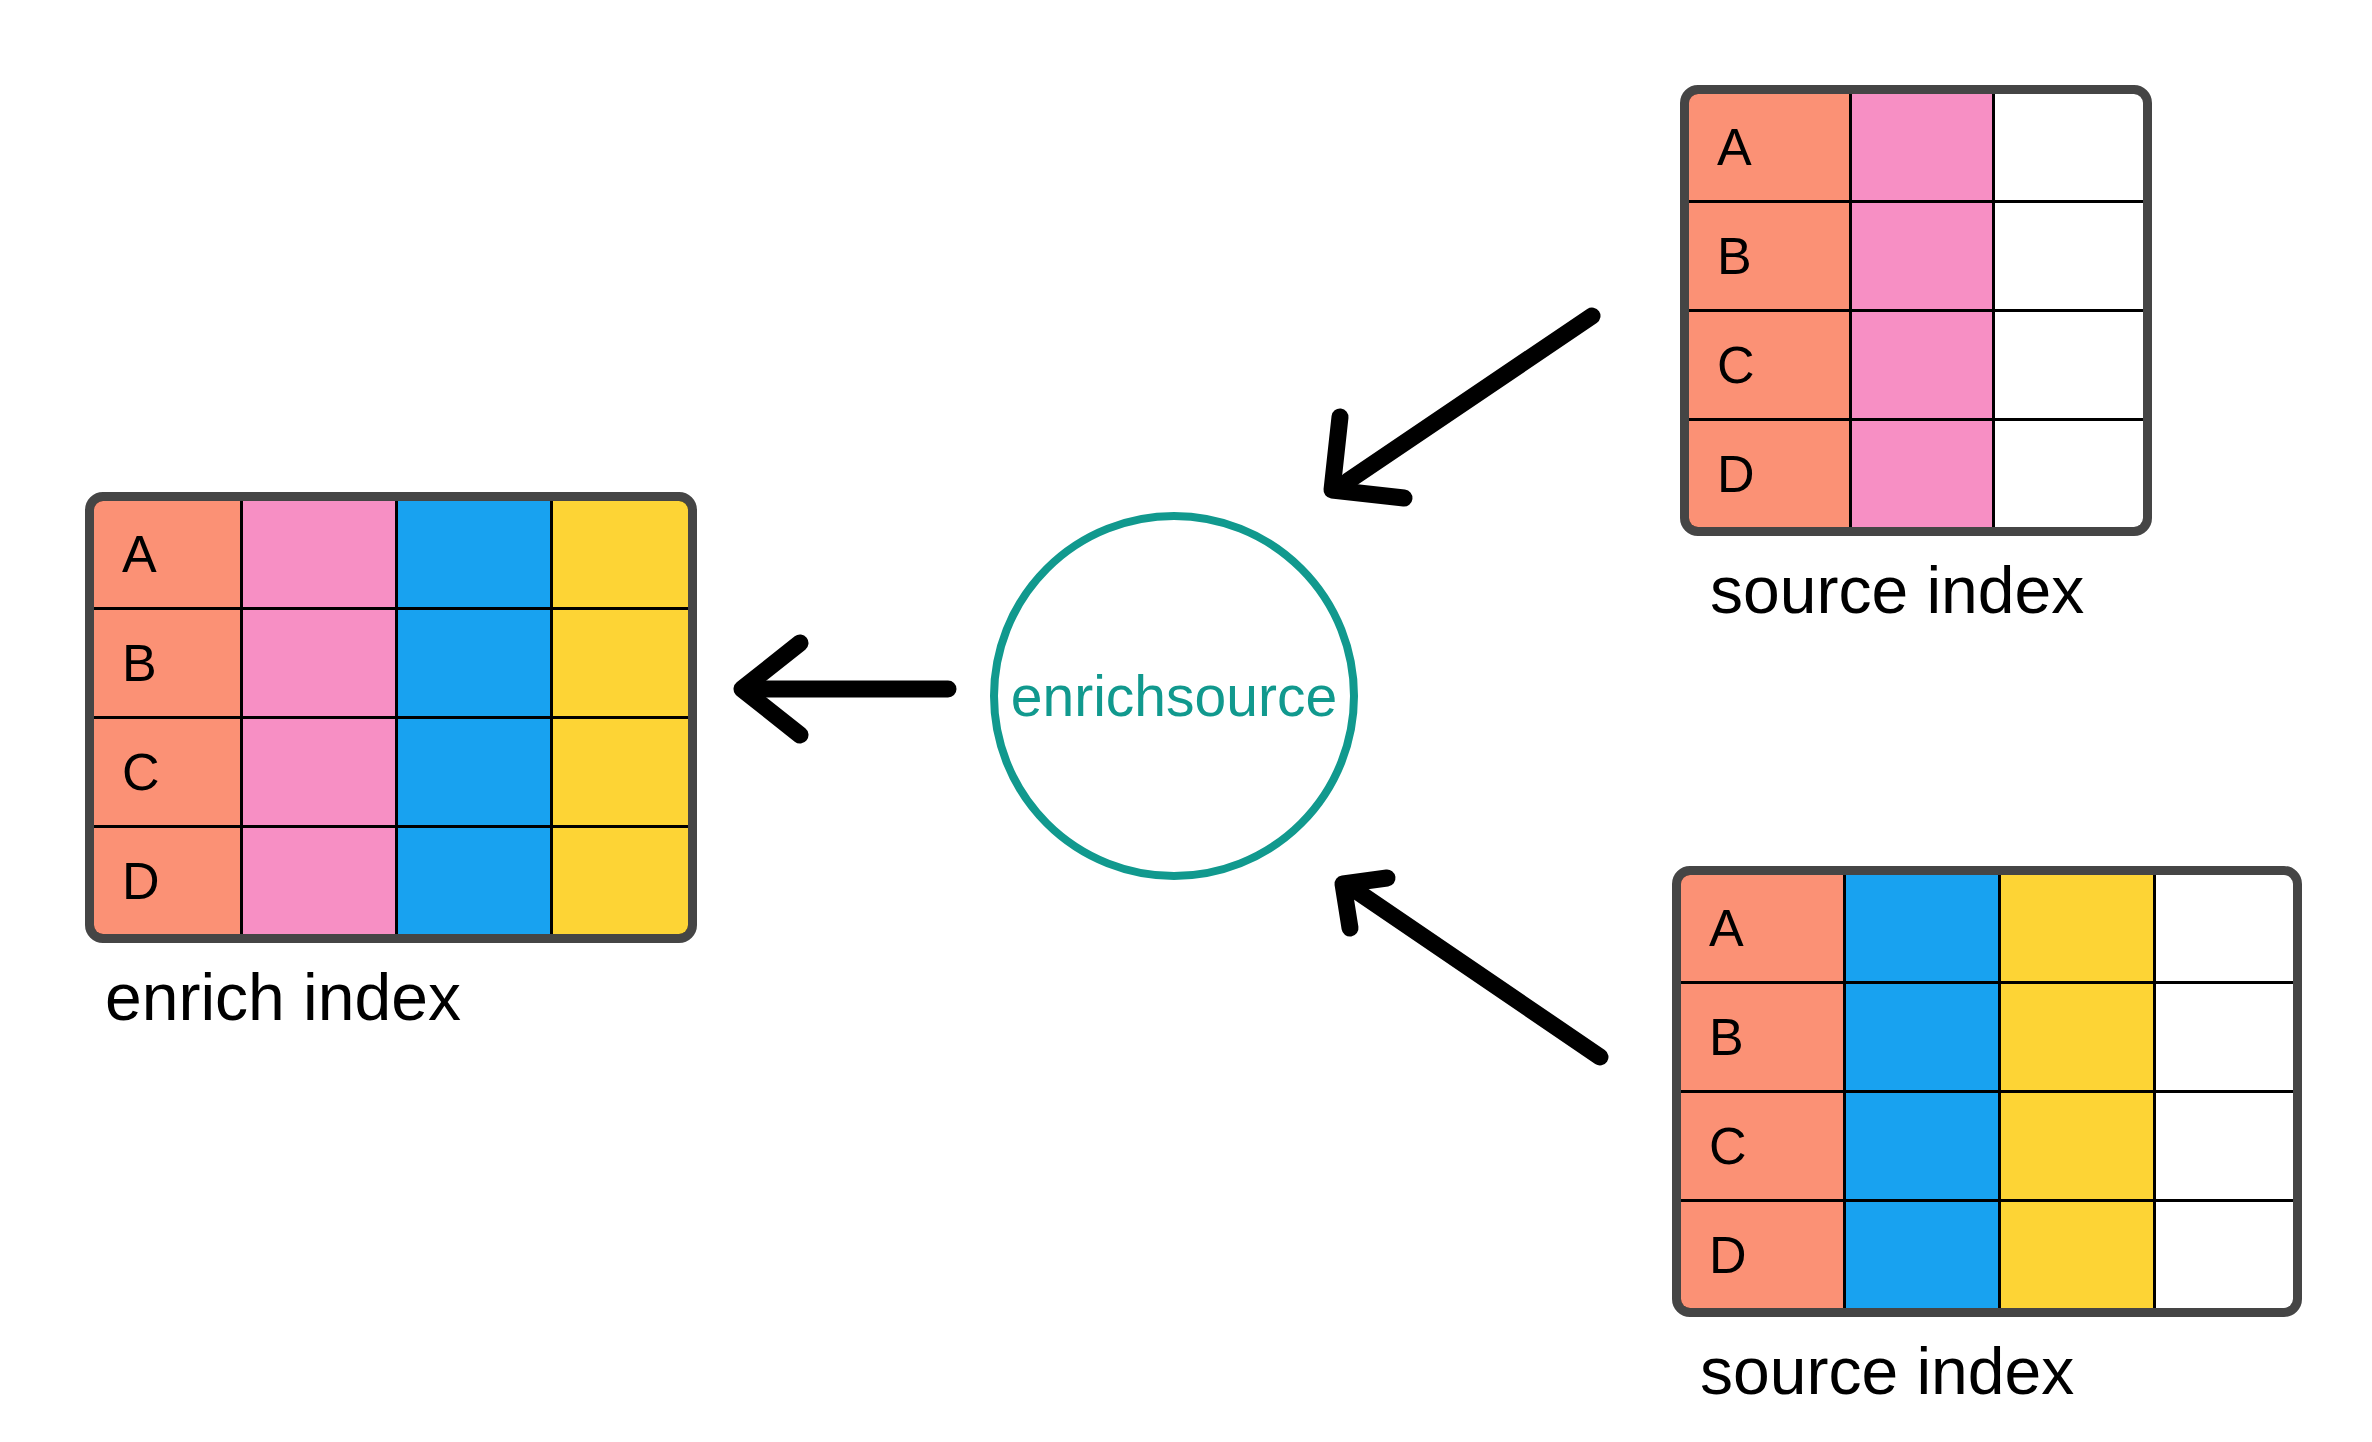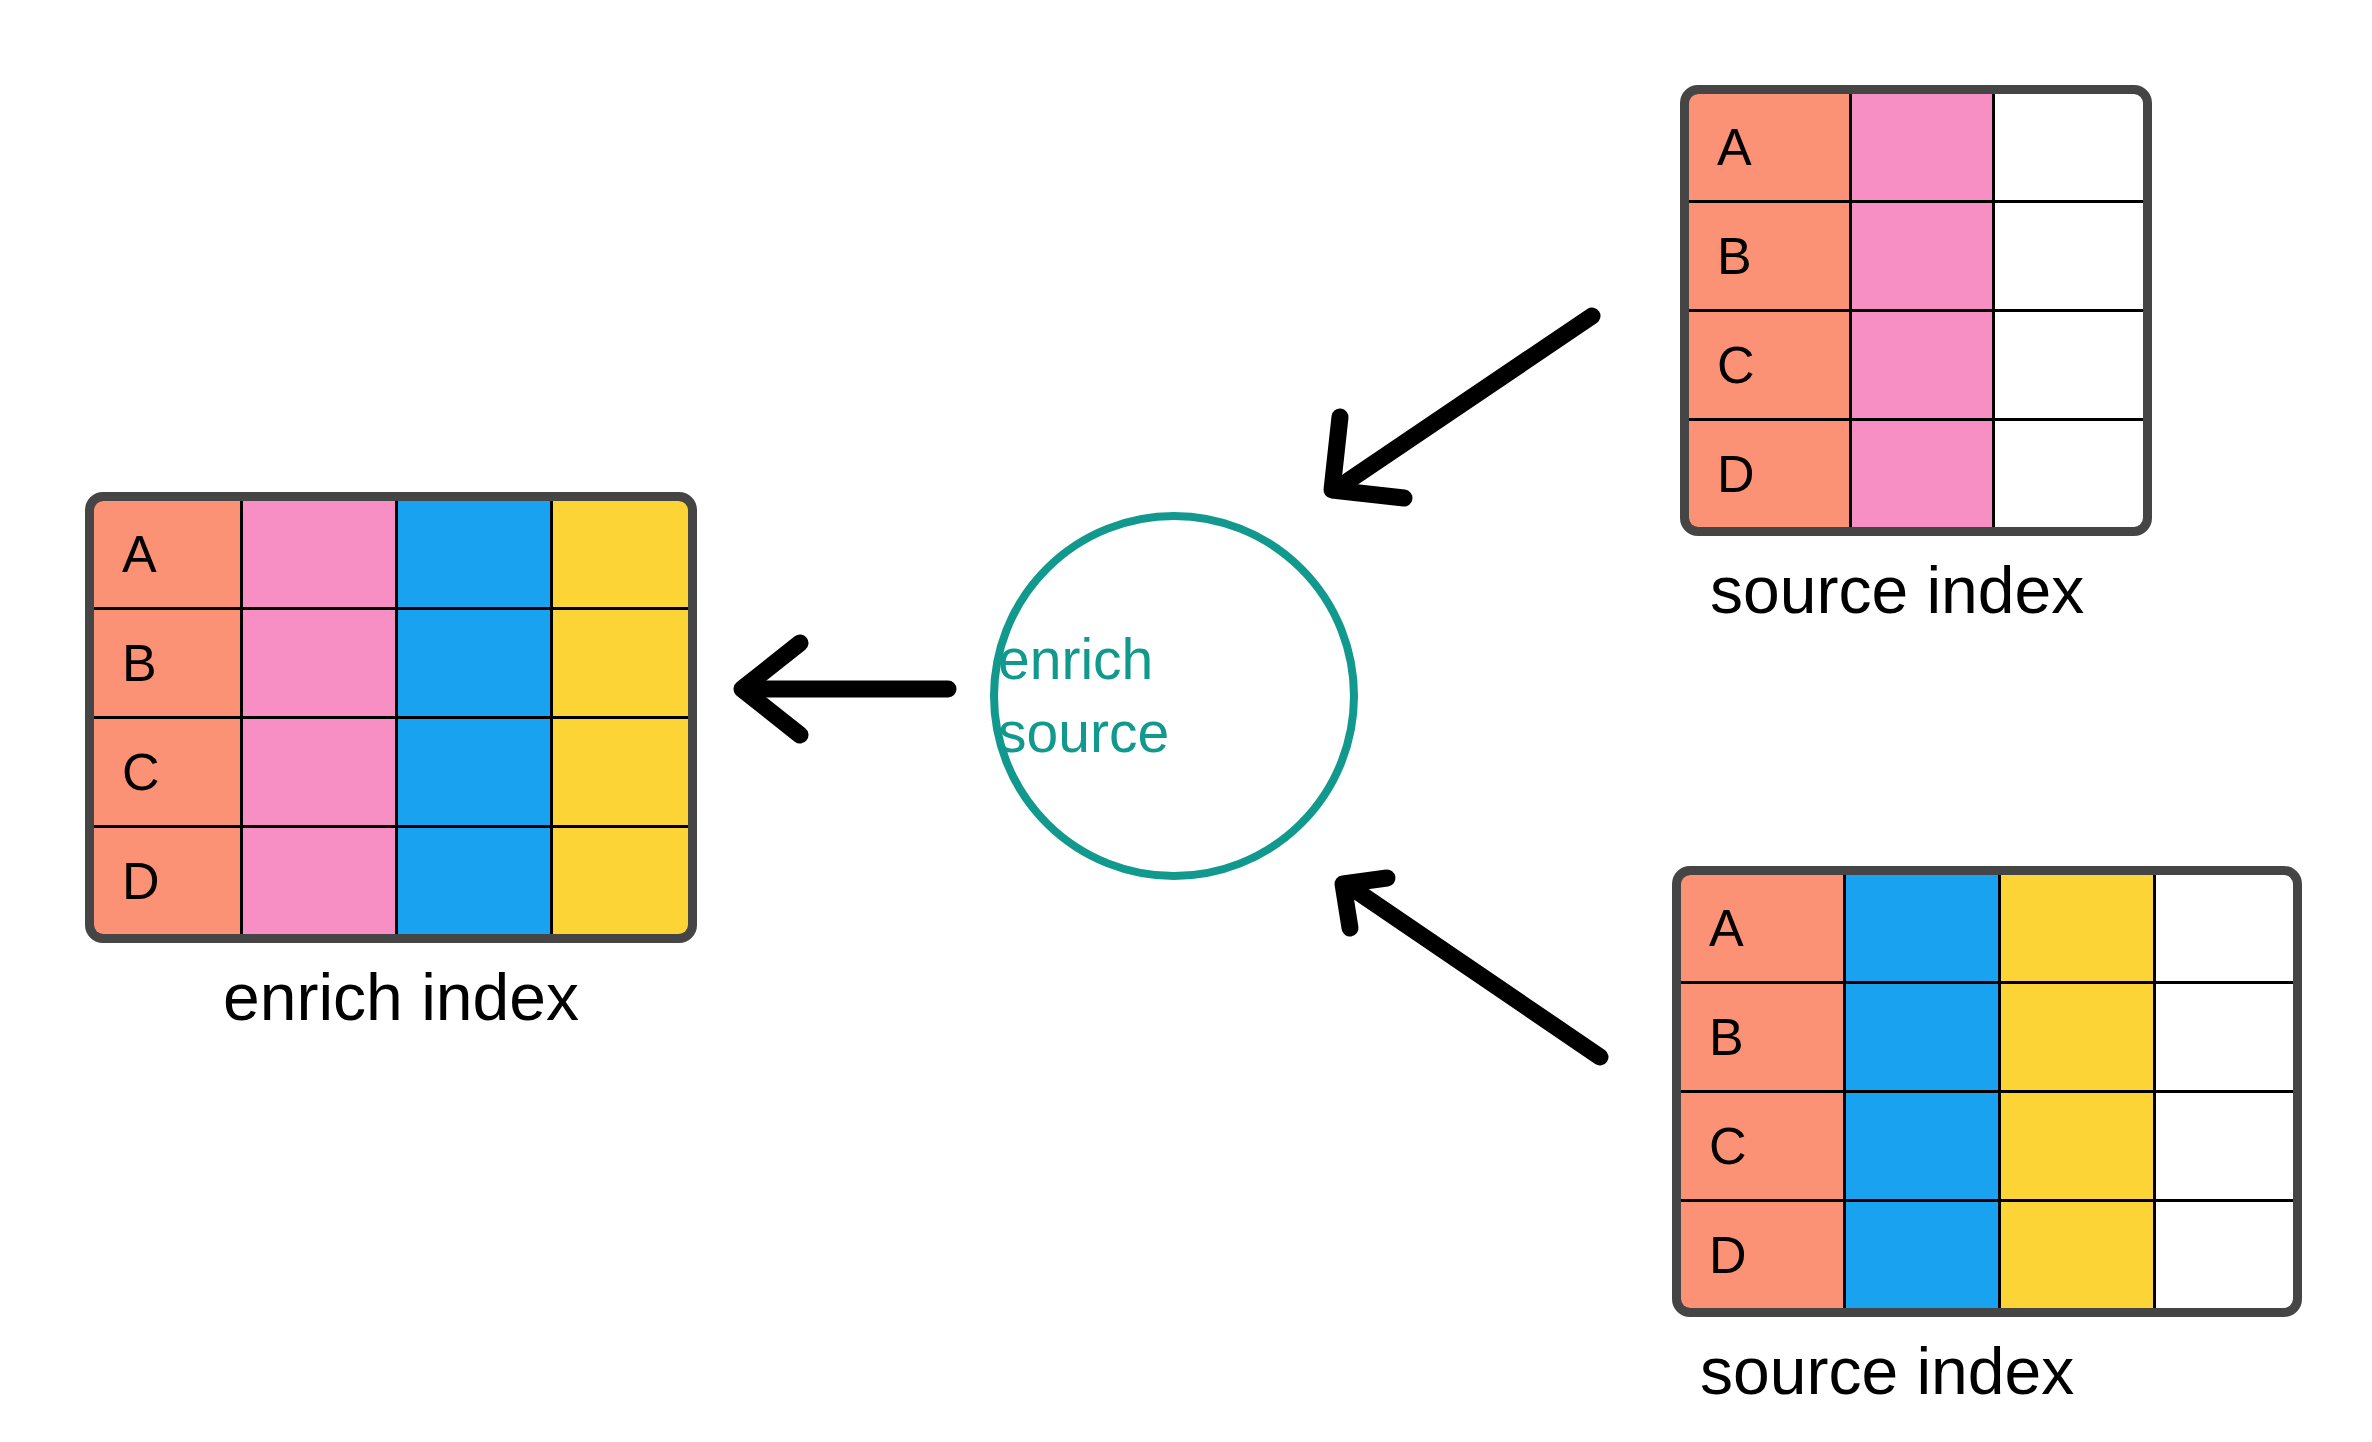--- a/index.html
+++ b/index.html
@@ -67,21 +67,21 @@
     font-family: "Liberation Sans", sans-serif;
   }
 
   
   #enrich-index-block { left: 85px; top: 492px; }
   #enrich-index-block .grid-table {
     grid-template-columns: 146px 152px 152px 146px;
     grid-auto-rows: 106px;
     width: 612px;
   }
-  #enrich-index-block .index-caption { padding-left: 20px; text-align: center; }
+  #enrich-index-block .index-caption { padding-left: 20px; }
 
   
   #source-index-top-block { left: 1680px; top: 85px; }
   #source-index-top-block .grid-table {
     grid-template-columns: 160px 140px 155px;
     grid-auto-rows: 106px;
     width: 472px;
   }
   #source-index-top-block .index-caption { padding-left: 30px; }
 
@@ -98,22 +98,22 @@
   #policy-node {
     position: absolute;
     left: 990px;
     top: 512px;
     width: 368px;
     height: 368px;
     border: 8px solid #11998E;
     border-radius: 50%;
     background: #ffffff;
     display: flex;
-    flex-direction: column;
-    align-items: flex-start;
+    flex-direction: row;
+    align-items: center;
     justify-content: center;
     box-sizing: border-box;
   }
   .policy-line {
     color: #11998E;
     font-size: 57px;
     line-height: 1.28;
     text-align: center;
     font-family: "Liberation Sans", sans-serif;
   }

